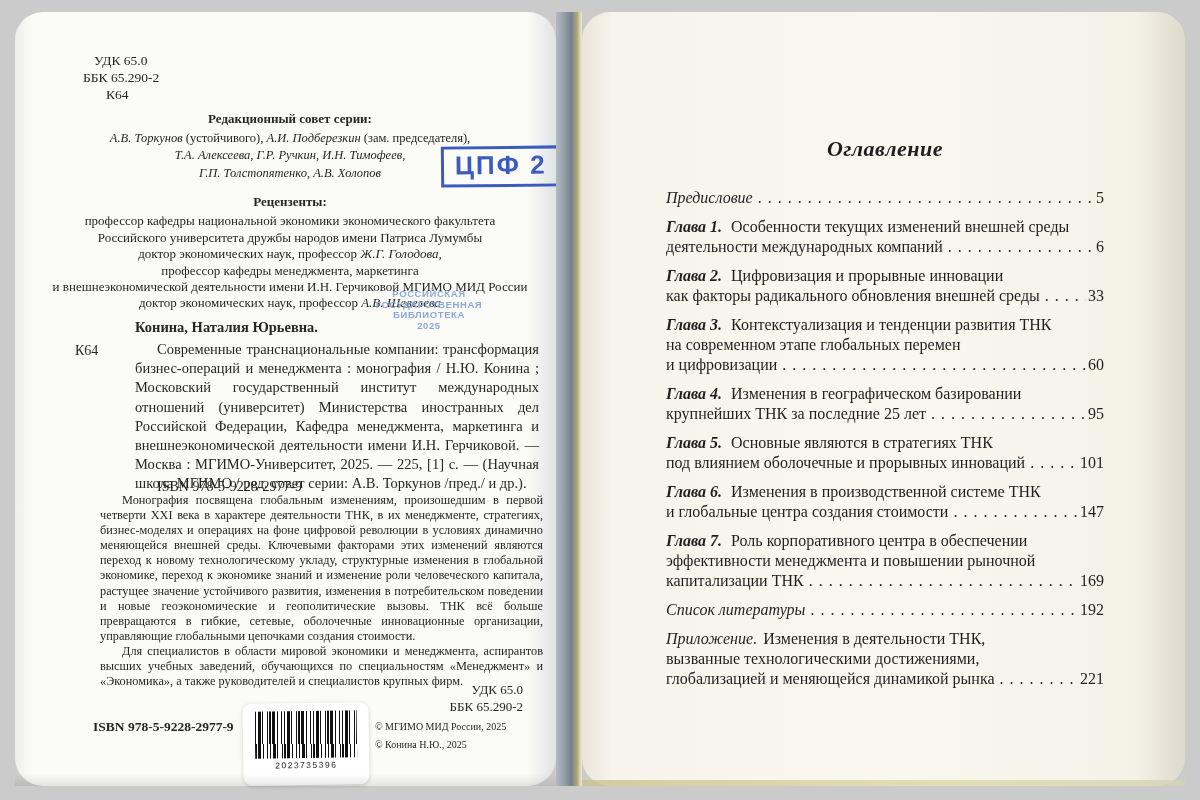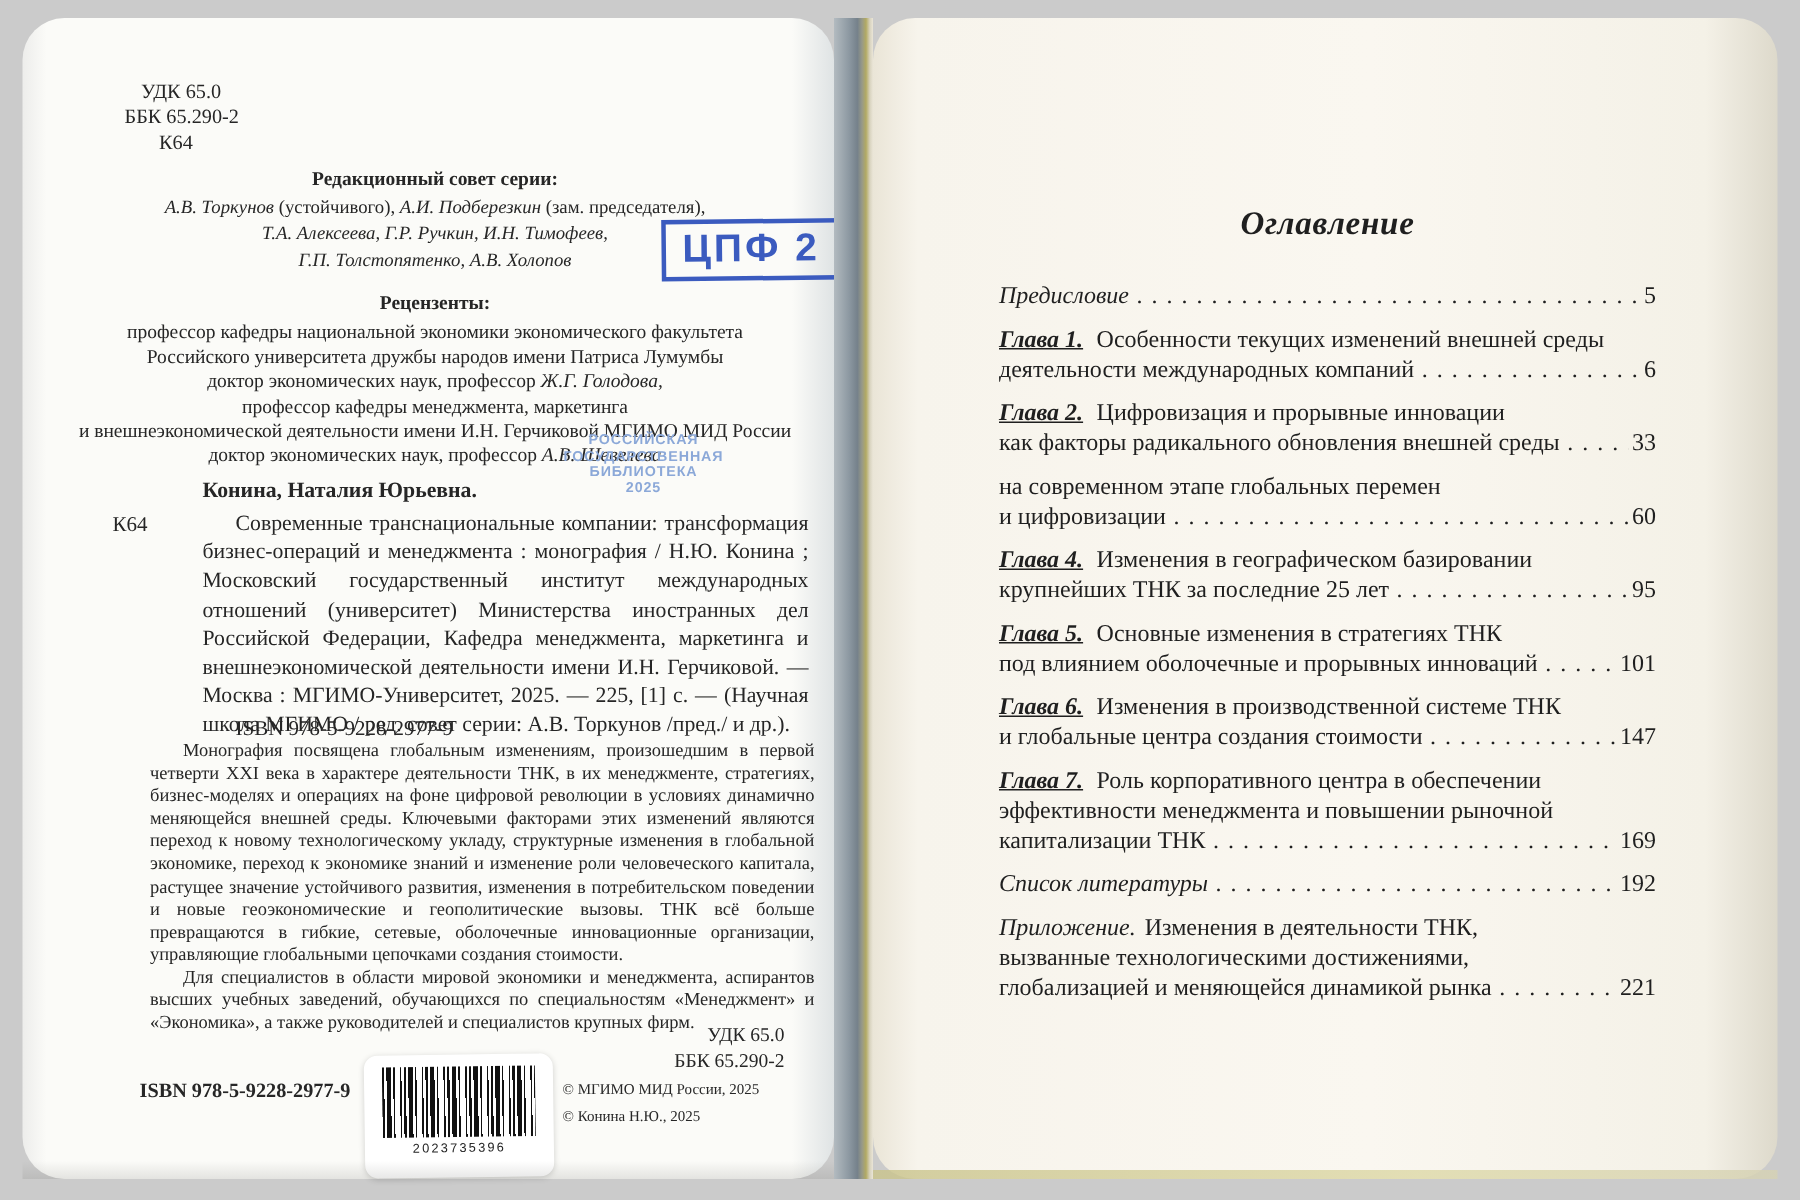--- a/index.html
+++ b/index.html
@@ -86,21 +86,21 @@
 
   
   .toc{left:84px;top:124px;width:438px;color:#1f1f1f;}
   .toc-title{
     text-align:center;font-size:22px;font-weight:bold;font-style:italic;
     margin:0 0 26px 0;letter-spacing:.5px;
   }
   .toc-entry{margin-bottom:9px;}
   .toc-line{font-size:16px;line-height:20px;}
   .toc-line.last{display:flex;align-items:baseline;}
-  .pfx{font-weight:bold;font-style:italic;margin-right:9px;text-decoration:underline;}
+  .pfx{font-weight:bold;font-style:italic;margin-right:9px;}
   .dots{
     flex:1;overflow:hidden;white-space:nowrap;
     letter-spacing:6px;padding-left:5px;margin-right:2px;
   }
   .pg{white-space:nowrap;text-align:right;}
 </style>
 </head>
 <body>
 
 <div class="page left-page">
@@ -196,39 +196,40 @@
     <div class="toc-entry">
       <div class="toc-line"><span class="pfx">Глава 2.</span><span>Цифровизация и прорывные инновации</span></div>
       <div class="toc-line last">
           <span>как факторы радикального обновления внешней среды</span>
           <span class="dots">................................................................................</span>
           <span class="pg">33</span>
         </div>
     </div>
 
     <div class="toc-entry">
+      <div class="toc-line"><span class="pfx">Глава 3.</span><span>Контекстуализация и тенденции развития ТНК</span></div>
       <div class="toc-line">на современном этапе глобальных перемен</div>
       <div class="toc-line last">
           <span>и цифровизации</span>
           <span class="dots">................................................................................</span>
           <span class="pg">60</span>
         </div>
     </div>
 
     <div class="toc-entry">
       <div class="toc-line"><span class="pfx">Глава 4.</span><span>Изменения в географическом базировании</span></div>
       <div class="toc-line last">
           <span>крупнейших ТНК за последние 25 лет</span>
           <span class="dots">................................................................................</span>
           <span class="pg">95</span>
         </div>
     </div>
 
     <div class="toc-entry">
-      <div class="toc-line"><span class="pfx">Глава 5.</span><span>Основные изменения в стратегиях ТНК</span></div>
+      <div class="toc-line"><span class="pfx">Глава 5.</span><span>Основные являются в стратегиях ТНК</span></div>
       <div class="toc-line last">
           <span>под влиянием оболочечные и прорывных инноваций</span>
           <span class="dots">................................................................................</span>
           <span class="pg">101</span>
         </div>
     </div>
 
     <div class="toc-entry">
       <div class="toc-line"><span class="pfx">Глава 6.</span><span>Изменения в производственной системе ТНК</span></div>
       <div class="toc-line last">

